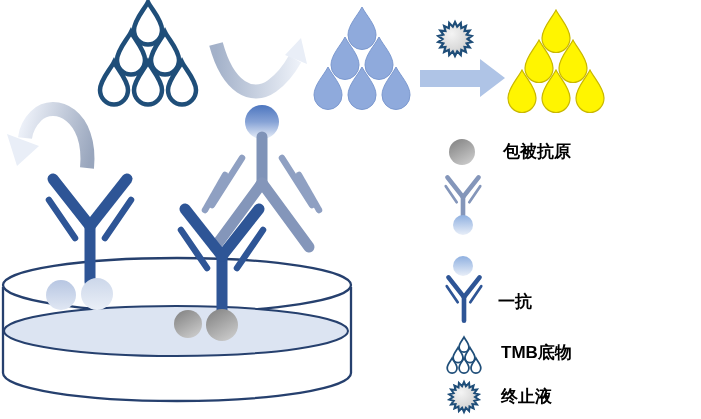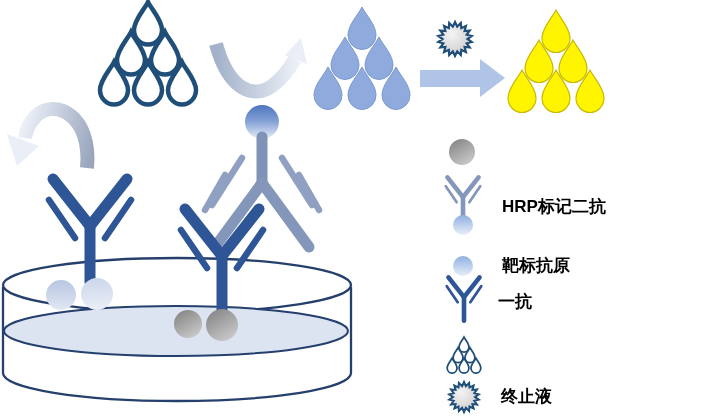--- a/index.html
+++ b/index.html
@@ -123,18 +123,18 @@
   <g>
     <use href="#antibody" transform="translate(463,198) scale(0.42)" color="#8496BA"></use>
     <circle cx="463" cy="225" r="10" fill="url(#gradSphereSmall)"></circle>
   </g>
   <circle cx="463" cy="266" r="10" fill="url(#gradSphereSmall)"></circle>
   <use href="#antibody" transform="translate(464,298) scale(0.42)" color="#2E5596"></use>
   <use href="#drops6" transform="translate(464,354) scale(0.35)" fill="none" stroke="#1F4E79" stroke-width="5"></use>
   <polygon fill="url(#gradStar)" stroke="#1F4E79" stroke-width="2" points="464.0,382.0 465.9,386.2 469.1,382.9 469.5,387.5 473.6,385.5 472.4,389.9 477.0,389.5 474.3,393.2 478.8,394.4 475.0,397.0 478.8,399.6 474.3,400.8 477.0,404.5 472.4,404.1 473.6,408.5 469.5,406.5 469.1,411.1 465.9,407.8 464.0,412.0 462.1,407.8 458.9,411.1 458.5,406.5 454.4,408.5 455.6,404.1 451.0,404.5 453.7,400.8 449.2,399.6 453.0,397.0 449.2,394.4 453.7,393.2 451.0,389.5 455.6,389.9 454.4,385.5 458.5,387.5 458.9,382.9 462.1,386.2"></polygon>
 </svg>
 
-<div class="lbl" style="left:502px;top:197px">HRP标记二抗</div>
-<div class="lbl" style="left:502px;top:256px">靶标抗原</div>
+<div class="lbl" style="left:503px;top:142px">包被抗原</div>
 <div class="lbl" style="left:498px;top:292px">一抗</div>
+<div class="lbl" style="left:501px;top:343px">TMB底物</div>
 <div class="lbl" style="left:501px;top:387px">终止液</div>
 
 </div>
 
 </body></html>

